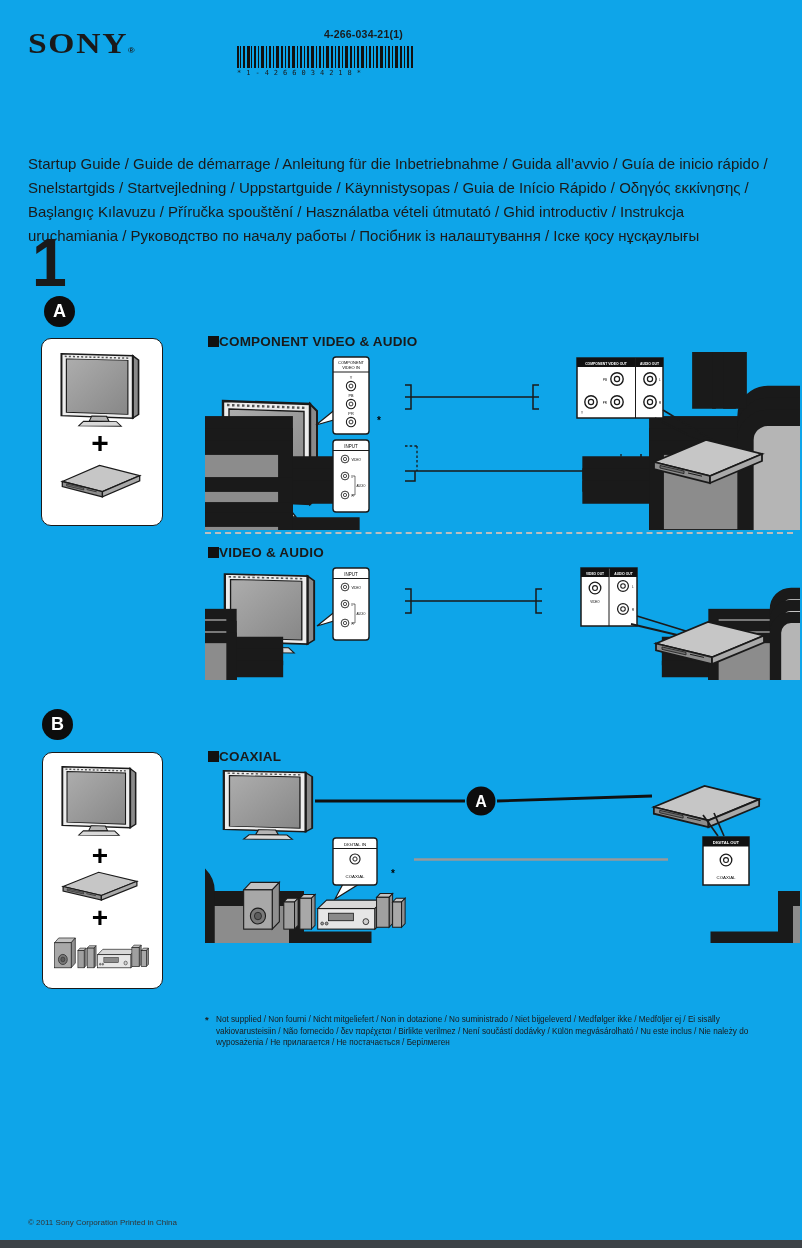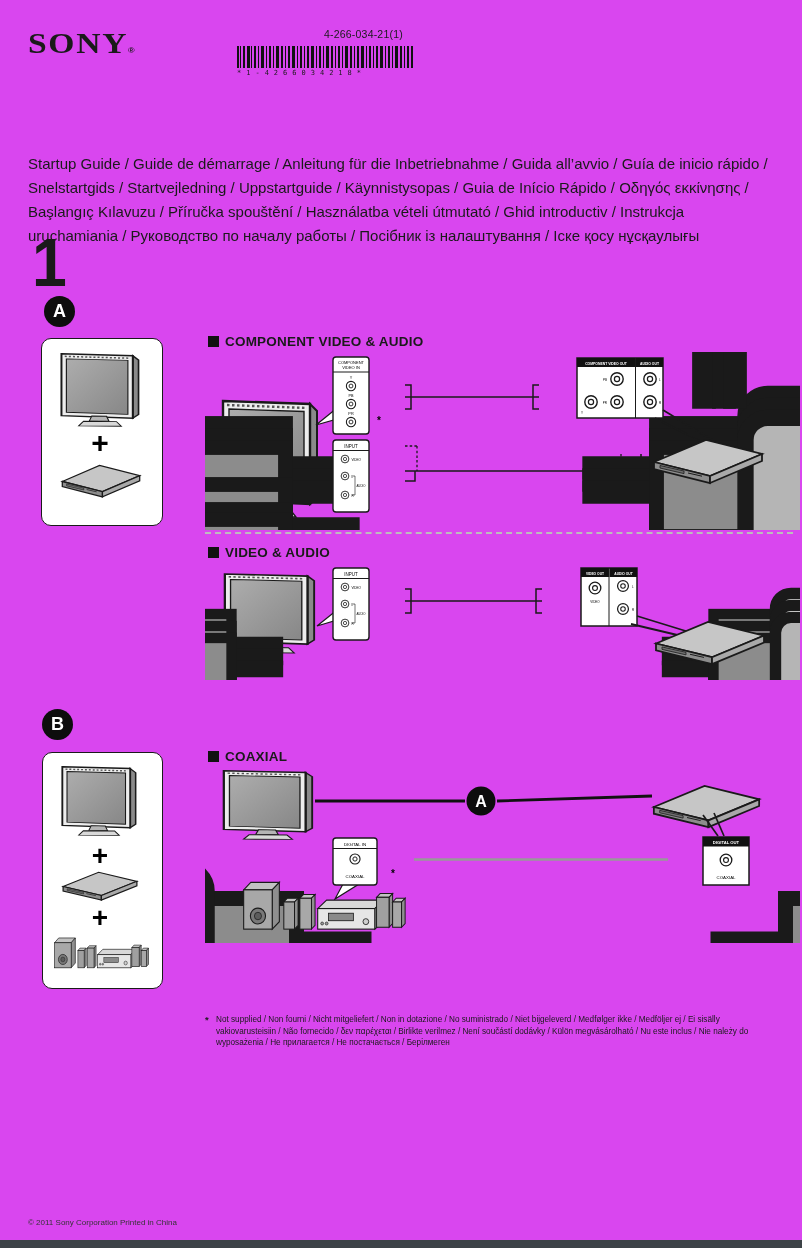--- a/index.html
+++ b/index.html
@@ -1,47 +1,47 @@
 <!DOCTYPE html>
 <html><head>
 <meta charset="utf-8">
 <style>
   html,body{margin:0;padding:0;background:#e9e9e9;}
   .page{
-    position:relative;width:802px;height:1248px;background:#d946ef;
+    position:relative;width:802px;height:1248px;background:#0ea5e9;
     font-family:"Liberation Sans", sans-serif;color:#1a1a1a;overflow:hidden;
     margin:0 auto;
   }
   .abs{position:absolute;}
   
   .sony{
     left:28px;top:26px;font-family:"Liberation Serif", serif;font-weight:bold;
     font-size:30px;letter-spacing:1.5px;transform:scaleX(1.12);transform-origin:left center;
   }
   .sony .reg{font-size:8px;font-family:"Liberation Sans",sans-serif;vertical-align:baseline;letter-spacing:0;}
-  .partnum{left:324px;top:28px;font-size:10.5px;letter-spacing:.2px;}
+  .partnum{left:324px;top:28px;font-size:10.5px;letter-spacing:.2px;font-weight:bold;}
   .barcode{left:237px;top:46px;width:176px;}
   .barcode svg{display:block;}
   .barcode-text{
     margin-top:1px;font-family:"DejaVu Sans Mono",monospace;
     font-size:7px;letter-spacing:5px;white-space:nowrap;
   }
   .title{left:27px;top:92px;font-size:42px;letter-spacing:-.5px;}
   .languages{left:28px;top:152px;width:750px;font-size:15px;line-height:1.6;}
   .stepnum{left:32px;top:228px;font-size:68px;font-weight:bold;transform:scaleX(.92);transform-origin:left top;line-height:1;}
   .badge{
     width:31px;height:31px;border-radius:50%;background:#0d0d0d;color:#fff;
     font-weight:bold;font-size:18px;display:flex;align-items:center;justify-content:center;
   }
   .badge-a{left:44px;top:296px;}
   .badge-b{left:42px;top:709px;}
   .kitbox{border:1.6px solid #1a1a1a;border-radius:10px;background:#fff;}
   .box-a{left:41px;top:338px;width:120px;height:186px;}
   .box-b{left:42px;top:752px;width:119px;height:235px;}
-  .sec-h{display:flex;align-items:center;gap:6px;font-weight:bold;font-size:13.5px;letter-spacing:.2px;}
+  .sec-h{display:flex;align-items:center;font-weight:bold;font-size:13.5px;letter-spacing:.2px;}
   .sec-h .sq{width:11px;height:11px;background:#111;flex:0 0 auto;}
   .sec-component{left:208px;top:334px;}
   .sec-video{left:208px;top:545px;justify-content:flex-end;}
   .sec-coaxial{left:208px;top:749px;}
   .dashes{left:205px;top:532px;width:588px;border-top:2px dashed #bdbdbd;}
   .footnote{left:205px;top:1014px;width:560px;font-size:8.2px;line-height:1.42;}
   .footnote .fn-marker{position:absolute;left:0;top:-1px;font-weight:bold;font-size:9.5px;}
   .footnote .fn-text{display:block;padding-left:11px;}
   .copyright{left:28px;top:1198px;font-size:8px;color:#333;margin-top:20px;}
   .bottombar{left:0;top:1240px;width:802px;height:8px;background:#3d4347;}

